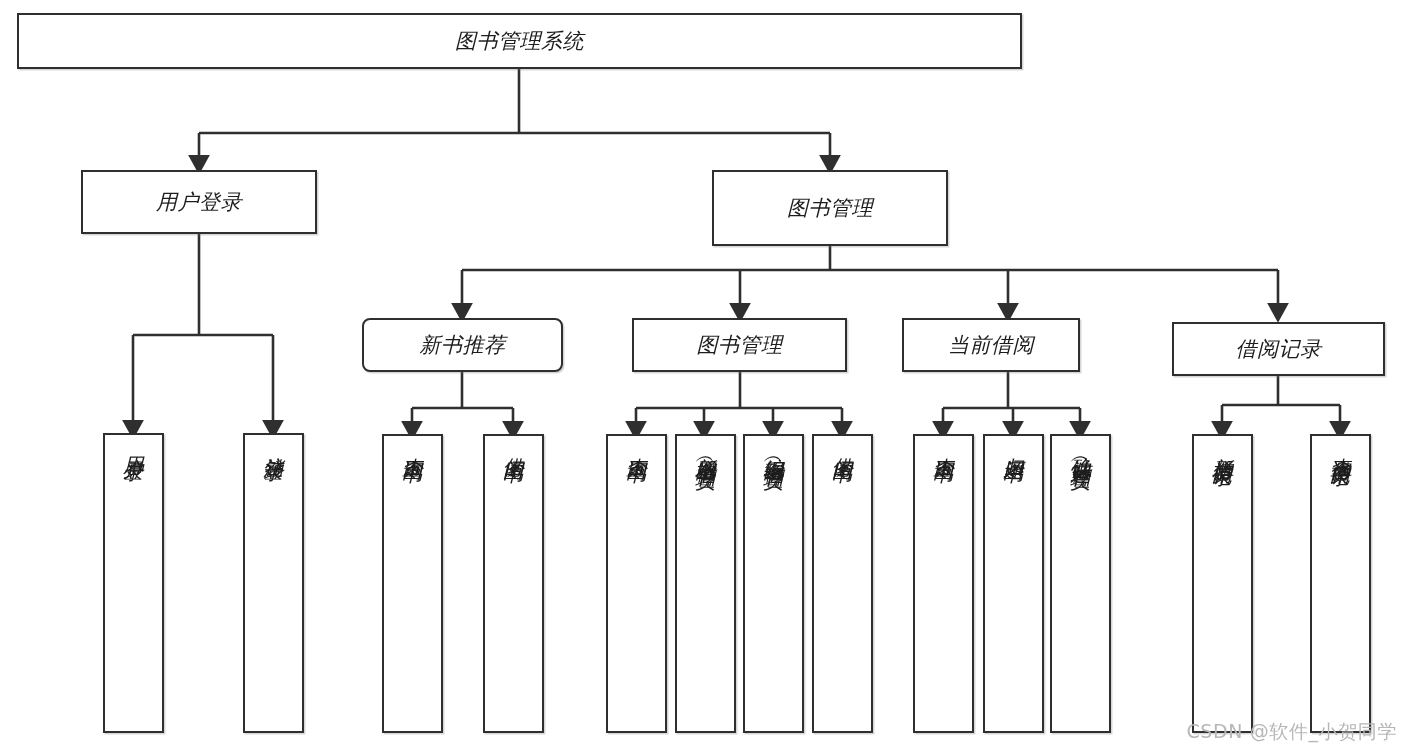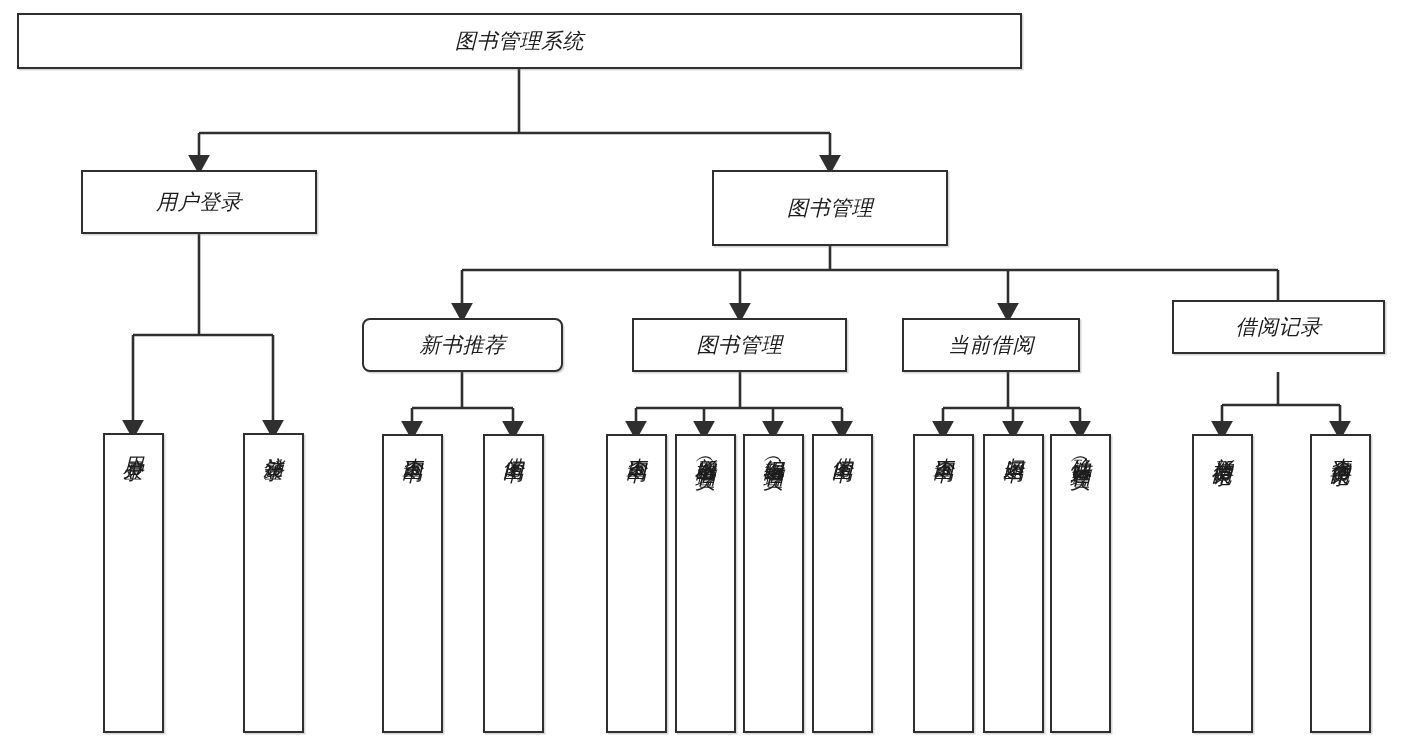--- a/index.html
+++ b/index.html
@@ -138,21 +138,21 @@
 
   <div class="node" style="left:362px; top:318px; width:201px; height:54px;border-radius:8px;">
     <span class="node-label">新书推荐</span>
   </div>
   <div class="node" style="left:632px; top:318px; width:215px; height:54px;">
     <span class="node-label">图书管理</span>
   </div>
   <div class="node" style="left:902px; top:318px; width:178px; height:54px;">
     <span class="node-label">当前借阅</span>
   </div>
-  <div class="node" style="left:1172px; top:300px; width:213px; height:54px;align-items:center;">
+  <div class="node" style="left:1172px; top:322px; width:213px; height:54px;align-items:center;">
     <span class="node-label">借阅记录</span>
   </div>
 
   <div class="node vertical" style="left:103px; top:433px; width:61px; height:300px;">
     <span class="node-label">用户登录</span>
   </div>
   <div class="node vertical" style="left:243px; top:433px; width:61px; height:300px;">
     <span class="node-label">注销登录</span>
   </div>
 
@@ -186,14 +186,15 @@
     <span class="node-label">确认归还（管理员）</span>
   </div>
 
   <div class="node vertical" style="left:1192px; top:434px; width:61px; height:299px;">
     <span class="node-label">新增借阅记录</span>
   </div>
   <div class="node vertical" style="left:1310px; top:434px; width:61px; height:299px;">
     <span class="node-label">查询借阅记录</span>
   </div>
 
+  <div id="watermark">CSDN @软件_小贺同学</div>
 
 </div>
 
 </body></html>

